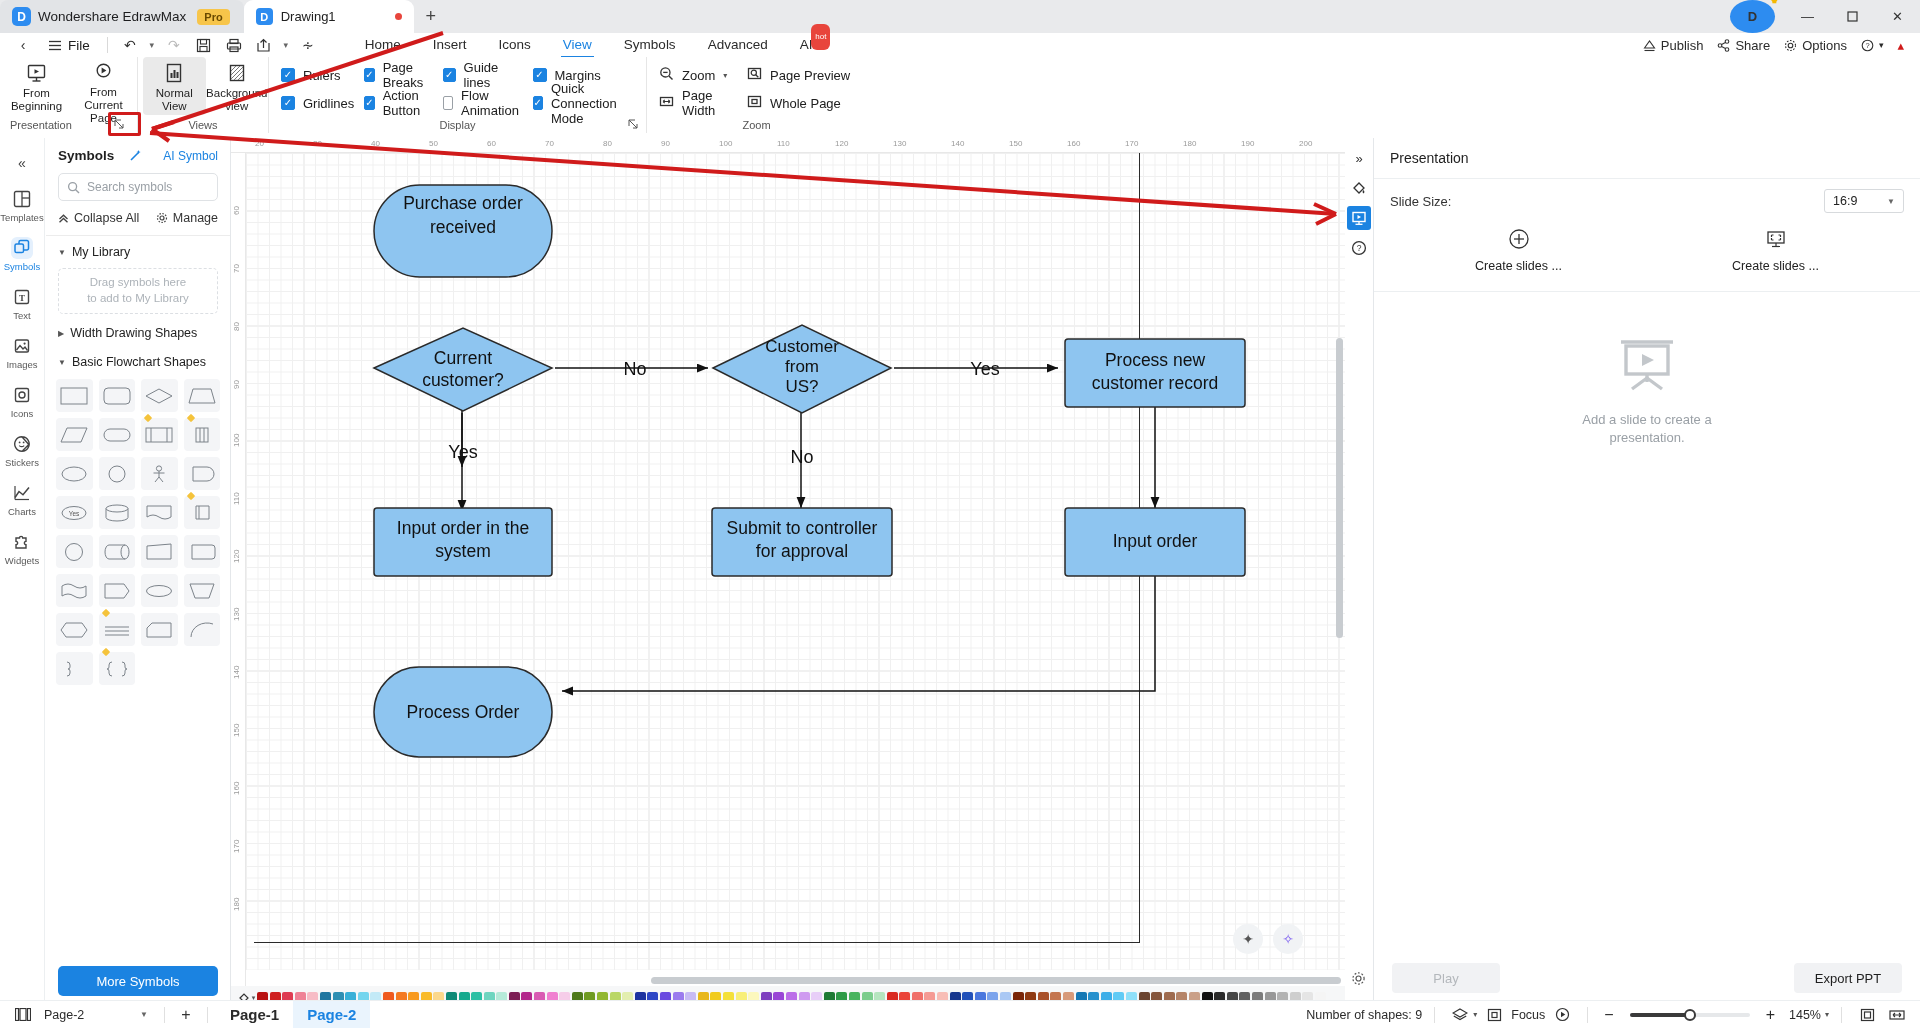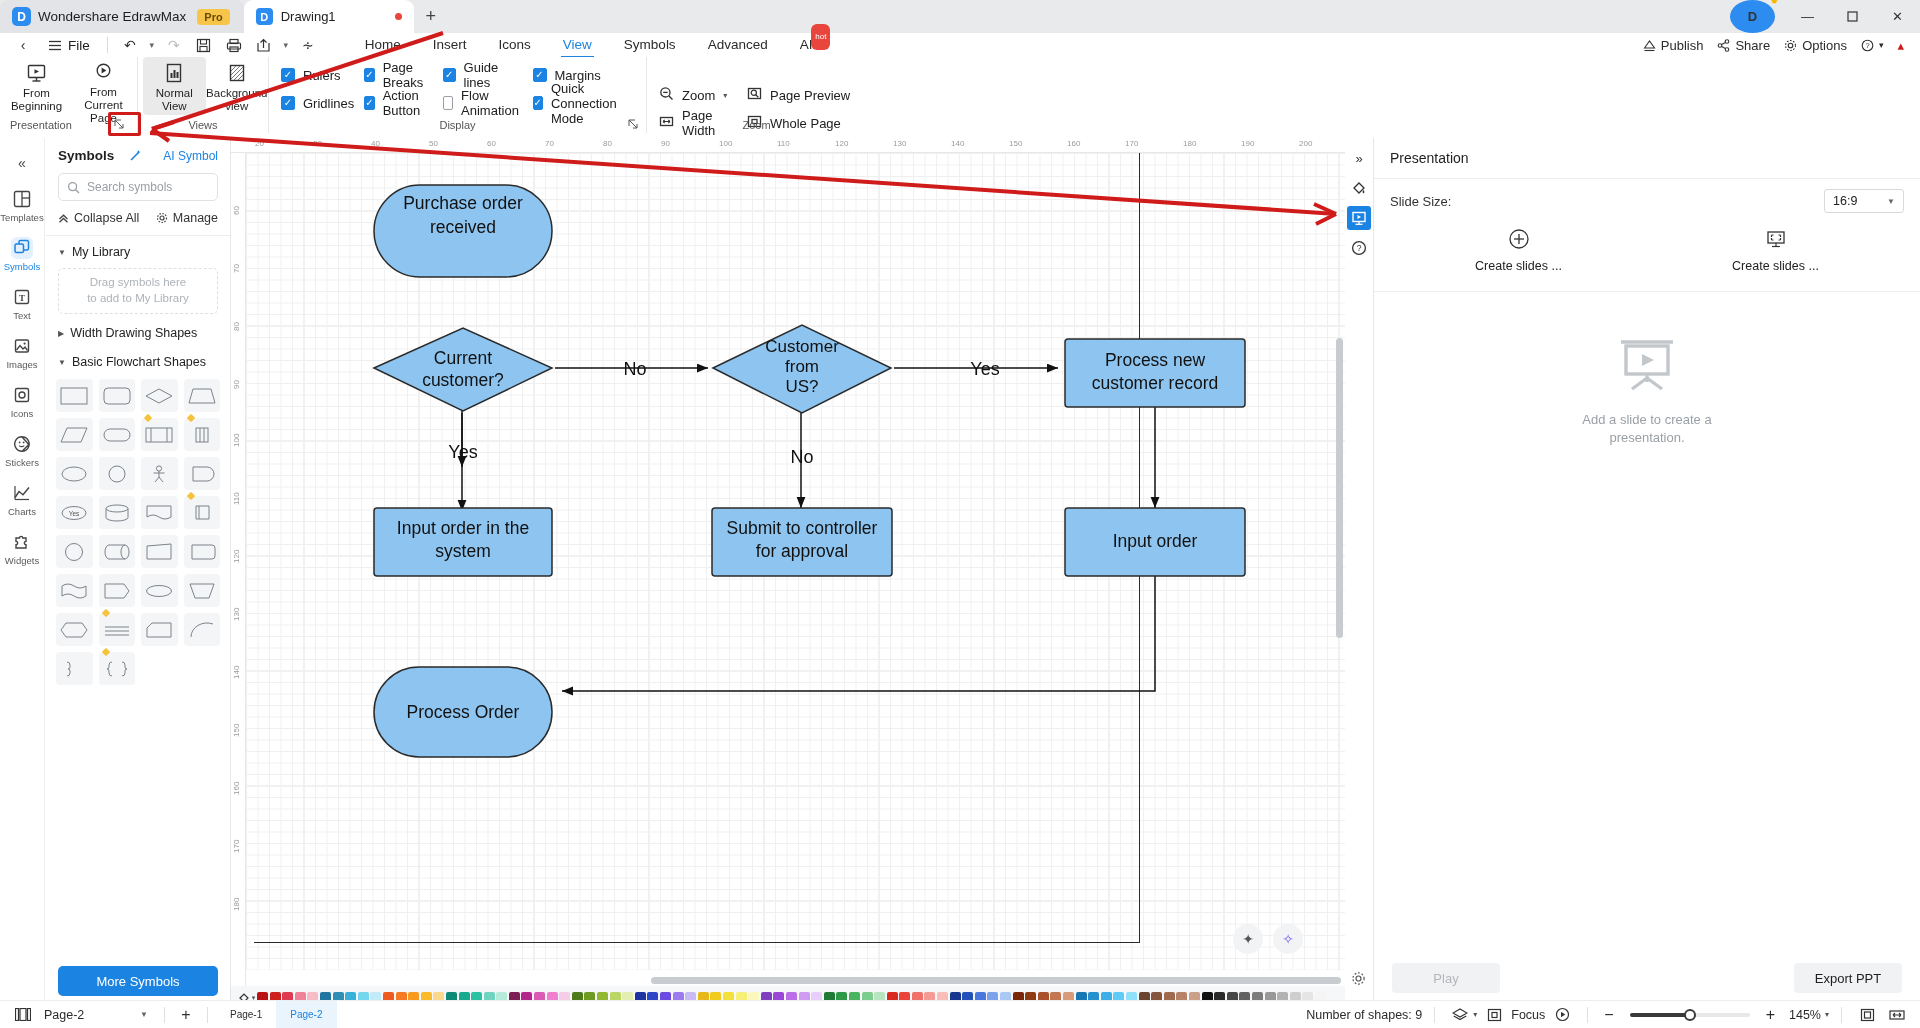--- a/index.html
+++ b/index.html
@@ -180,21 +180,21 @@
   .btn-play{width:108px;height:30px;border-radius:4px;background:#f1f2f4;color:#b3b7bb;display:flex;align-items:center;justify-content:center;font-size:13px;}
   .btn-export{width:108px;height:30px;border-radius:4px;background:#f1f2f4;color:#1f1f1f;display:flex;align-items:center;justify-content:center;font-size:13px;}
   .rp-gear{position:absolute;left:-28px;bottom:20px;width:24px;height:24px;display:flex;align-items:center;justify-content:center;color:#555;}
 
   
   .status{position:absolute;left:0;bottom:0;width:1920px;height:28px;background:#fff;border-top:1px solid #eceff1;display:flex;align-items:center;padding:0 10px;font-size:12.5px;color:#2b2b2b;}
   .st-ico{width:26px;height:26px;display:flex;align-items:center;justify-content:center;color:#333;}
   .pagesel{display:flex;align-items:center;gap:6px;width:120px;padding:0 8px;font-size:12.5px;}
   .pagesel .cv{margin-left:auto;font-size:8px;color:#666;}
   .vsep{width:1px;height:16px;background:#e0e0e0;margin:0 8px;}
-  .ptab{padding:0 14px;font-weight:normal;font-size:10px;}
+  .ptab{padding:0 14px;font-weight:bold;font-size:15px;}
   .ptab.active{color:#1b83e1;background:#eaf4fd;height:28px;line-height:28px;}
   .st-right{margin-left:auto;display:flex;align-items:center;gap:4px;}
   .zslider{width:120px;height:4px;background:#e6e8ea;border-radius:2px;position:relative;margin:0 8px;}
   .zslider .fill{position:absolute;left:0;top:0;height:4px;width:60px;background:#3a3a3a;border-radius:2px;}
   .zslider .knob{position:absolute;left:54px;top:-4px;width:12px;height:12px;border-radius:50%;background:#fff;border:2px solid #3a3a3a;}
 
   
   .annot{position:absolute;left:0;top:0;width:1920px;height:1028px;pointer-events:none;}
   .redbox{position:absolute;left:108px;top:112px;width:33px;height:24px;border:3px solid #d01b1b;border-radius:2px;}
 </style>
@@ -427,21 +427,21 @@
         </div>
       </div>
       <div class="glabel">Display</div>
       <div class="dialoglauncher">
         <svg width="11" height="11" viewBox="0 0 11 11">
             <path d="M1 1 h6 M1 1 v6 M1 1 L9 9 M9 5 v4 h-4" fill="none" stroke="#555" stroke-width="1"></path>
           </svg>
       </div>
     </div>
 
-    <div class="rgroup" style="width:220px;align-items:flex-end;">
+    <div class="rgroup" style="width:220px;">
       <div class="zcol" style="width:88px;">
         <div class="zitem">
           <span>
             <svg width="15" height="15" viewBox="0 0 15 15">
                 <circle cx="6.4" cy="6.4" r="4.6" fill="none" stroke="#333" stroke-width="1.3"></circle>
                 <line x1="4.2" y1="6.4" x2="8.6" y2="6.4" stroke="#333" stroke-width="1.3"></line>
                 <line x1="9.9" y1="9.9" x2="13.5" y2="13.5" stroke="#333" stroke-width="1.4"></line>
               </svg>
           </span>
           <span>Zoom</span>

